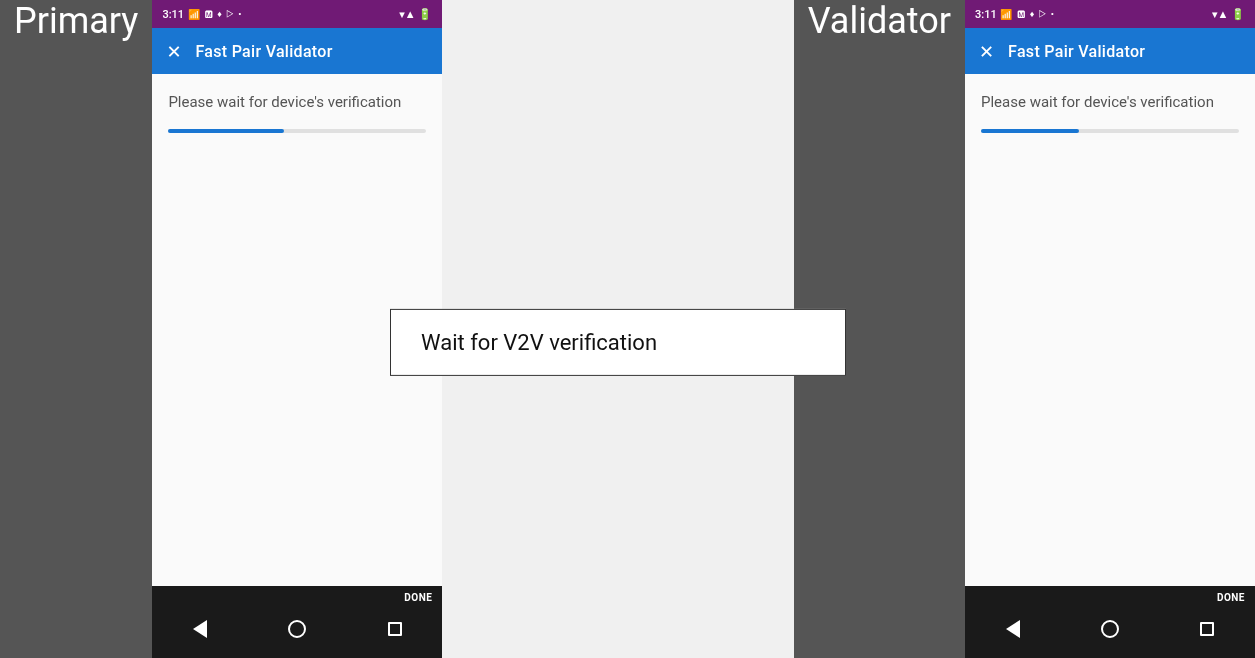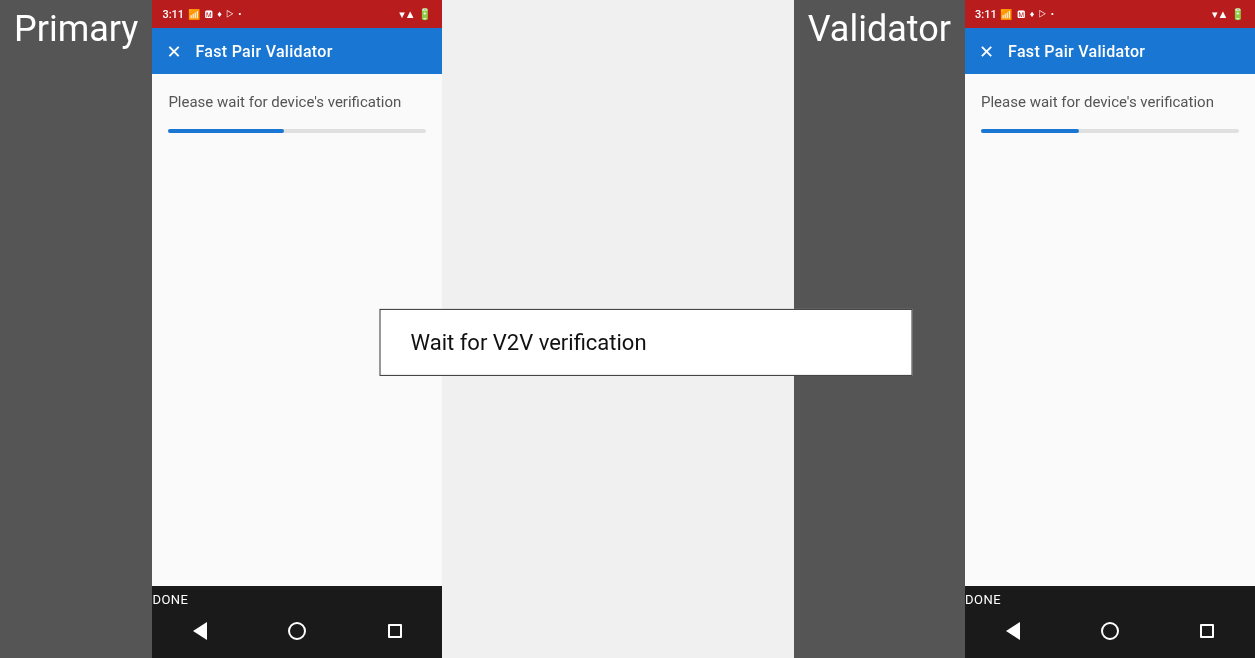--- a/index.html
+++ b/index.html
@@ -16,35 +16,35 @@
     }
 
     .label-box {
       background: #555555;
       color: white;
       font-size: 36px;
       font-weight: 400;
       display: flex;
       align-items: flex-start;
       justify-content: flex-start;
-      padding: 8px 14px;
+      padding: 0 14px;
       min-width: 145px;
     }
 
     .phone-frame {
       width: 290px;
       background: white;
       display: flex;
       flex-direction: column;
       position: relative;
     }
 
     
     .status-bar {
-      background: #b91c1c;
+      background: #701a75;
       color: white;
       height: 28px;
       display: flex;
       align-items: center;
       justify-content: space-between;
       padding: 0 10px;
       font-size: 11px;
       font-weight: 500;
     }
 
@@ -118,22 +118,23 @@
 
     .phone-bottom-bar {
       background: #1a1a1a;
       height: 72px;
       display: flex;
       flex-direction: column;
     }
 
     .done-label {
       color: white;
-      font-size: 13px;
-      font-weight: 400;
+      font-size: 10px;
+      font-weight: 700;
+      text-align: right;
       padding: 6px 10px 2px 0;
       letter-spacing: 0.5px;
     }
 
     .nav-buttons {
       display: flex;
       align-items: center;
       justify-content: space-around;
       flex: 1;
       padding-bottom: 6px;
@@ -171,23 +172,22 @@
       border: 2px solid white;
       border-radius: 1px;
     }
 
     
     .center-overlay {
       position: absolute;
       top: 50%;
       left: 50%;
       transform: translate(-50%, -30%);
-      width: 533px;
+      width: 456px;
       z-index: 10;
-      margin-left: 28px;
     }
 
     .v2v-box {
       background: white;
       border: 1.5px solid #333;
       padding: 20px 30px;
       font-size: 22px;
       font-weight: 400;
       color: #111;
       white-space: nowrap;

